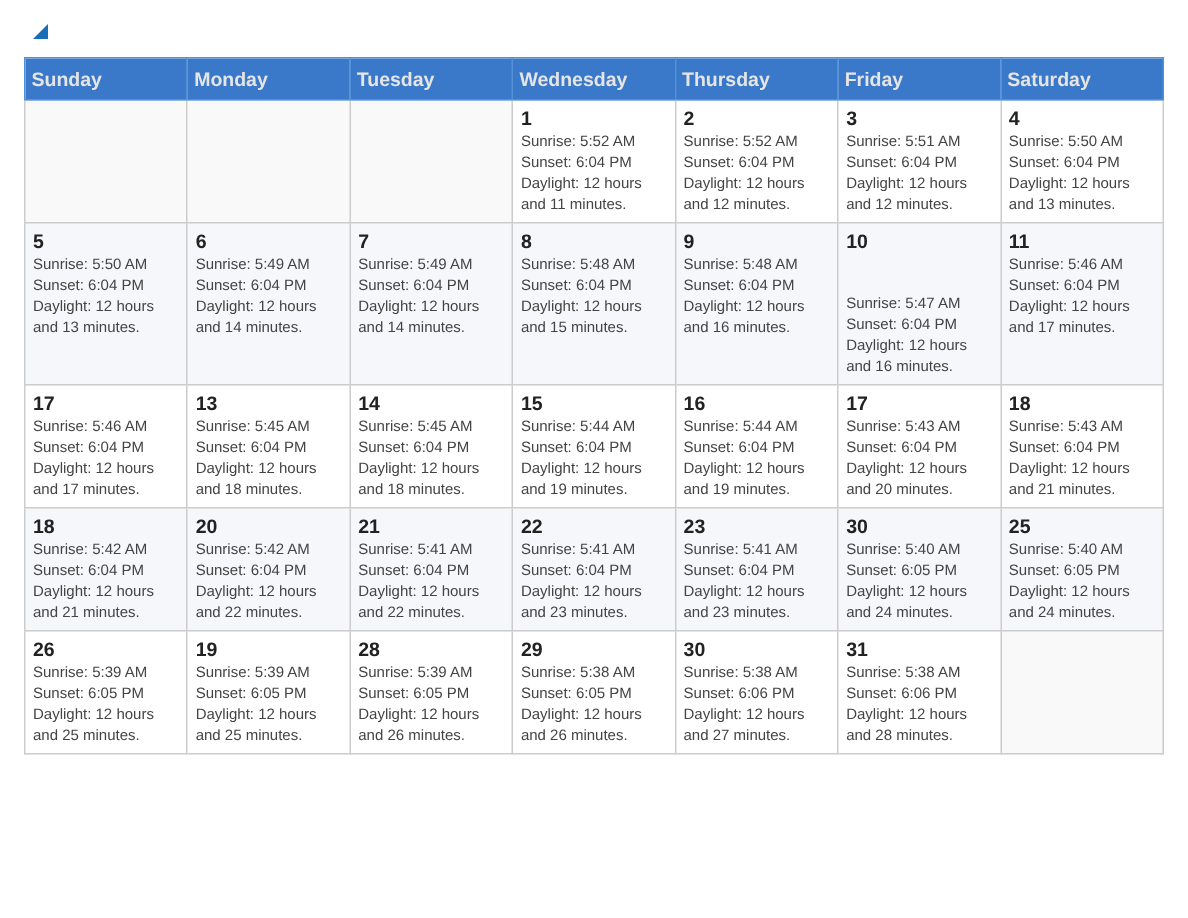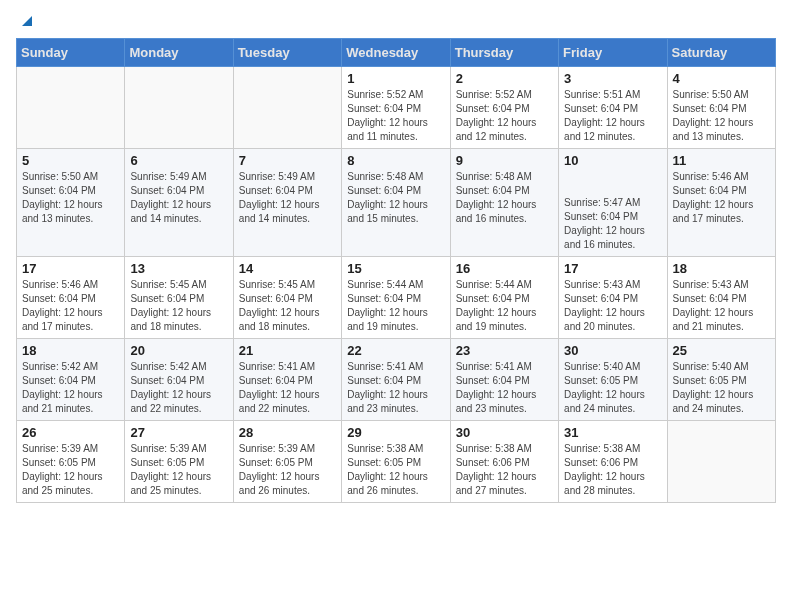--- a/index.html
+++ b/index.html
@@ -301,21 +301,21 @@
       </tr>
       <tr>
         <td>
           <span class="day-number">26</span>
           <div class="day-info" style="white-space: pre-line;">Sunrise: 5:39 AM
 Sunset: 6:05 PM
 Daylight: 12 hours
 and 25 minutes.</div>
         </td>
         <td>
-          <span class="day-number">27</span>
+          <span class="day-number">19</span>
           <div class="day-info" style="white-space: pre-line;">Sunrise: 5:39 AM
 Sunset: 6:05 PM
 Daylight: 12 hours
 and 25 minutes.</div>
         </td>
         <td>
           <span class="day-number">28</span>
           <div class="day-info" style="white-space: pre-line;">Sunrise: 5:39 AM
 Sunset: 6:05 PM
 Daylight: 12 hours

